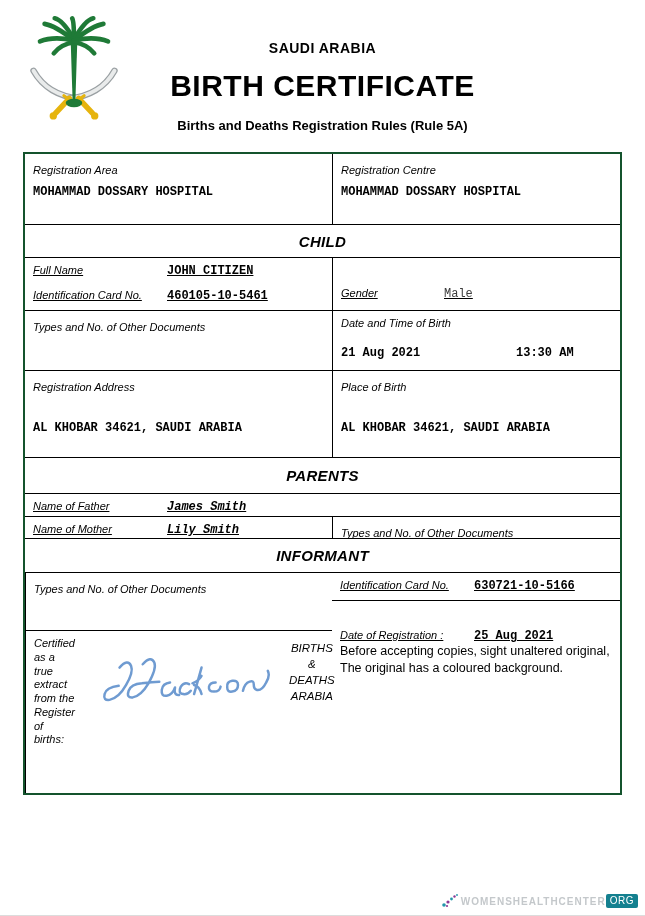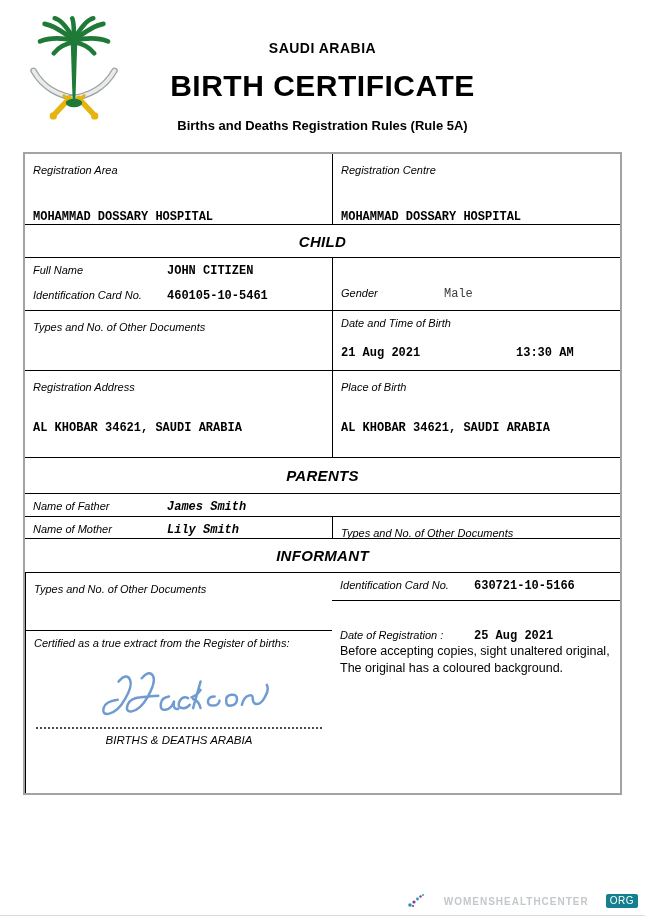--- a/index.html
+++ b/index.html
@@ -11,64 +11,64 @@
   
   .emblem { position:absolute; left:28px; top:14px; width:92px; height:132px; }
   .header-text { position:absolute; left:0; right:0; top:40px; text-align:center; }
   .country { font-size:14px; font-weight:bold; letter-spacing:.5px; }
   .doc-title { font-size:30px; font-weight:bold; letter-spacing:.5px; margin-top:13px; }
   .doc-subtitle { font-size:13px; font-weight:bold; margin-top:15px; }
 
   
   .cert-table {
     position:absolute; left:23px; top:152px; width:599px; height:643px;
-    border:2px solid #a3a3a3;
+    border:2px solid #14532d;
     display:grid;
     grid-template-columns:307px 1fr;
     grid-template-rows:70px 33px 53px 60px 87px 36px 23px 22px 34px 28px 30px 1fr;
   }
   .cell { padding:6px 8px; position:relative; }
   .bt { border-top:1px solid #000; }
   .bl { border-left:1px solid #000; }
   .span2 { grid-column:1 / span 2; }
   .rowspan2 { grid-row:span 2; }
 
   .lbl { font-style:italic; font-size:11px; line-height:1.25; color:#000; }
   .val { font-family:"Liberation Mono","DejaVu Sans Mono",monospace; font-weight:bold;
          font-style:normal; font-size:12px; white-space:nowrap; }
   .val-italic { font-style:italic; }
   .val-plain { font-weight:normal; color:#3d3d3d; }
 
-  .kv { display:flex; align-items:flex-end; }
+  .kv { display:flex; align-items:flex-end;text-decoration:underline; }
   .kv .lbl { width:134px; flex:0 0 auto; }
   .kv-gender .lbl { width:103px; }
 
   .section-header { display:flex; align-items:center; justify-content:center;
     font-weight:bold; font-style:italic; font-size:15px; letter-spacing:.3px; }
 
-  .reg-cell .val { display:block; margin-top:32px; }
+  .reg-cell .val { display:block; margin-top:7px; }
   .addr-cell .val { display:block; margin-top:26px; }
 
   .cell-fullname .kv + .kv { margin-top:11px; }
   .cell-gender { display:flex; flex-direction:column; justify-content:flex-end; padding-bottom:9px; }
 
   .cell-birth { display:flex; flex-direction:column; }
   .birth-vals { display:flex; margin-top:auto; padding-bottom:4px;gap:10px; }
   .birth-vals .v1 { width:165px; flex:0 0 auto; }
 
   .cell-dateReg { display:flex; flex-direction:column; padding-top:28px; }
   .orig-note { margin-top:auto; padding-bottom:14px; font-size:12.5px; font-style:normal; line-height:1.35; }
 
-  .cell-certified { display:flex; flex-direction:column; }
+  .cell-certified { display:flex; flex-direction:row; }
   .signature-wrap { margin:14px auto 0 auto; width:210px; height:58px; }
   .dotted-line { margin:4px 2px 0 2px; border-top:2px dotted #4a4a4a; height:0; }
   .registrar { text-align:center; font-style:italic; font-size:11.5px; line-height:1.4; margin-top:3px; }
 
   
-  .footer-mark { position:absolute; right:7px; bottom:6px; display:flex; align-items:center; gap:17px; }
+  .footer-mark { position:absolute; right:7px; bottom:6px; display:flex; align-items:center; gap:0; }
   .footer-text { font-size:10px; letter-spacing:1px; color:var(--watermark-gray,#c6cacc); font-weight:bold; }
   .footer-badge { font-size:10px; font-weight:normal; color:#fff; background:var(--badge-teal,#14808f);
     padding:1px 4px 2px 4px; border-radius:2px; letter-spacing:.5px; }
 
   svg { display:block; }
 </style>
 </head>
 <body>
 
 <div class="page">

